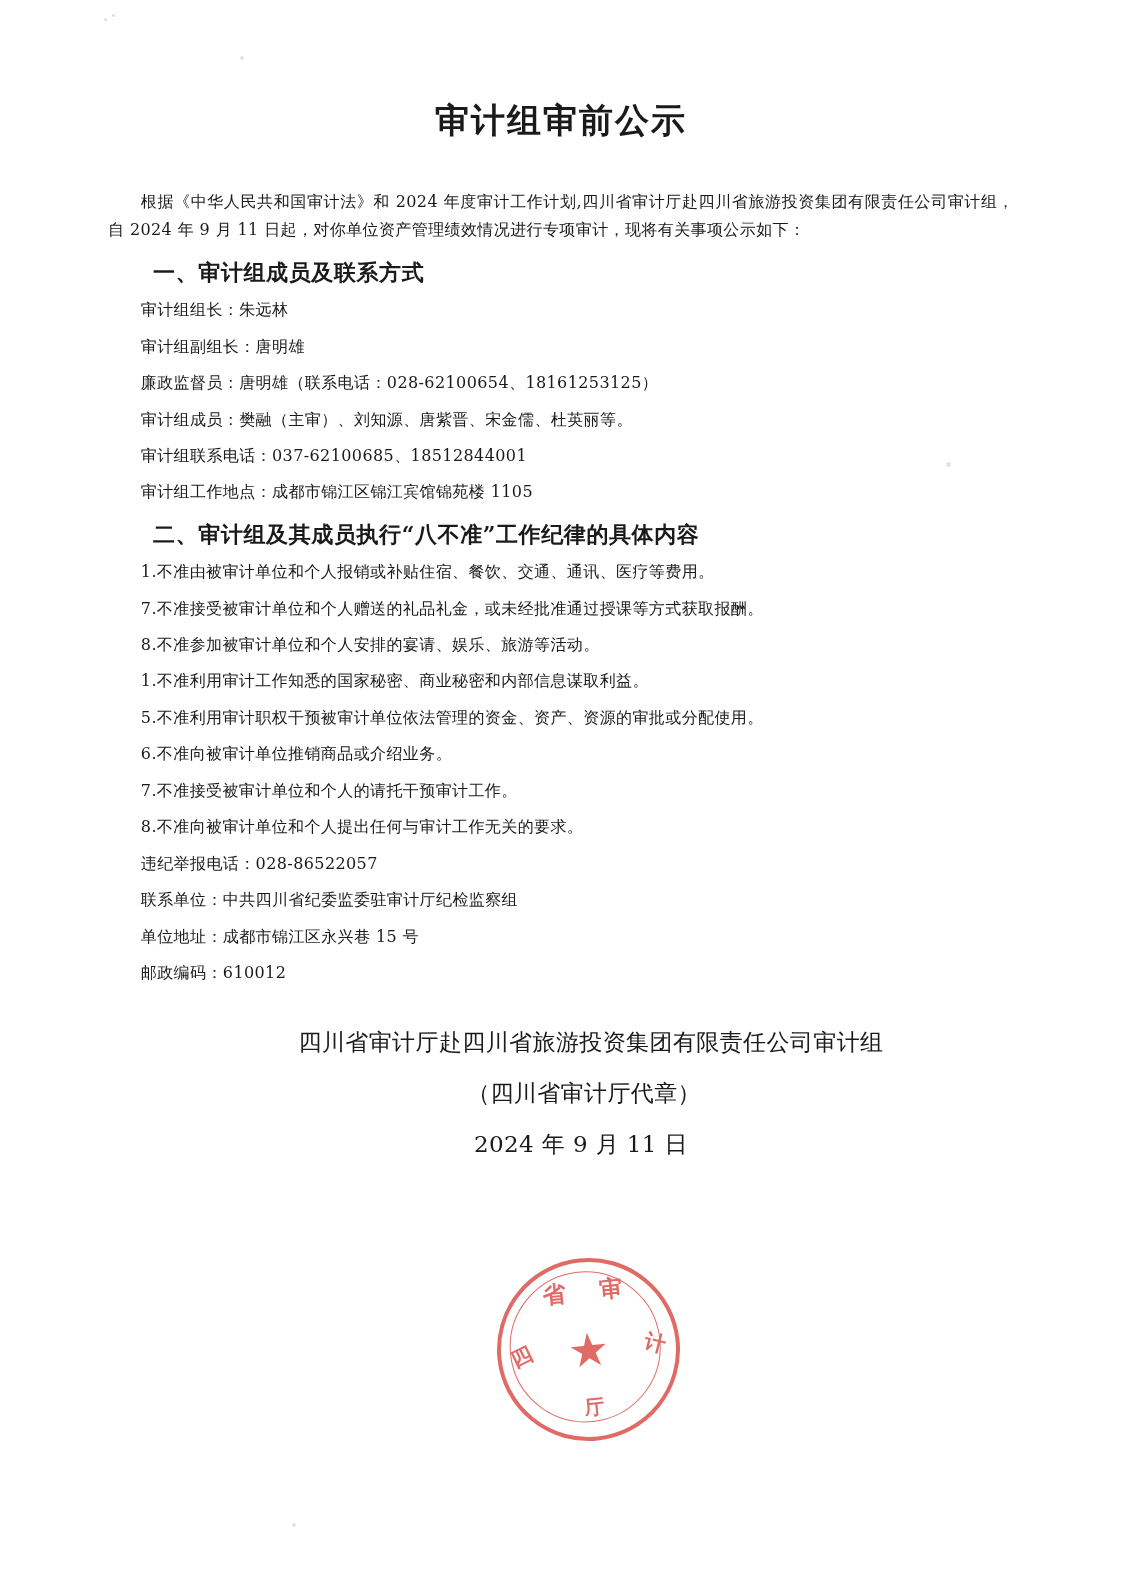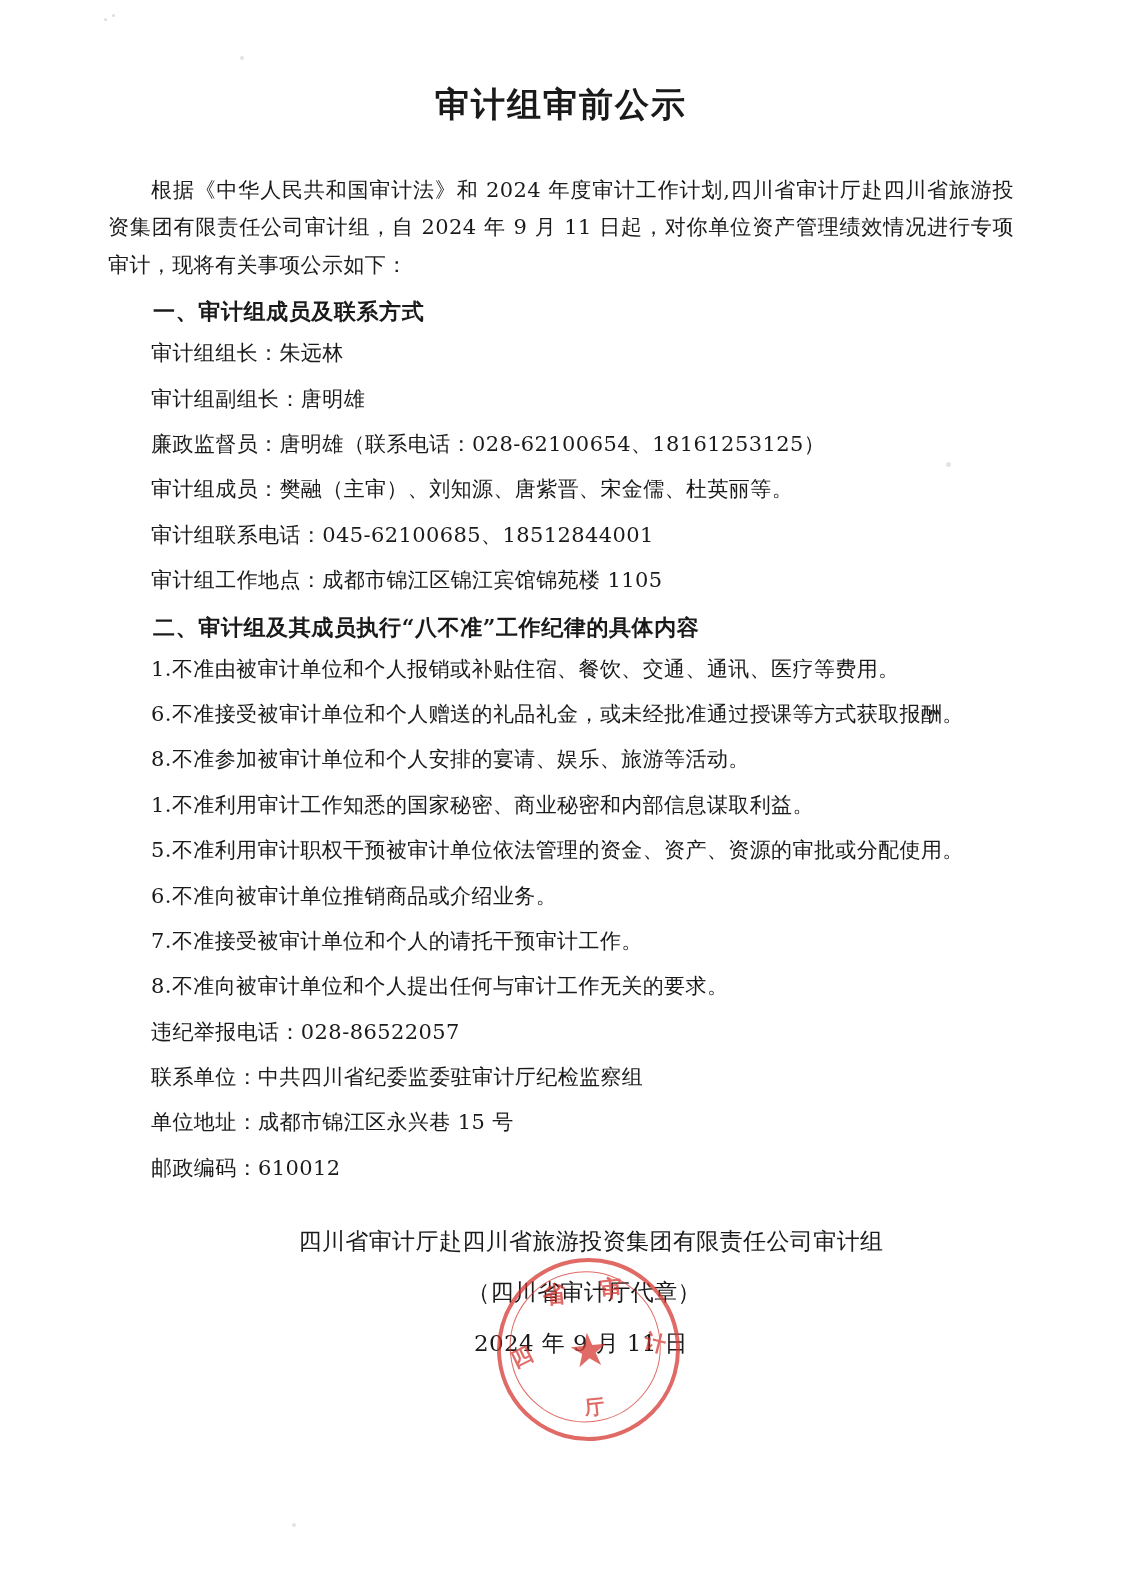--- a/index.html
+++ b/index.html
@@ -13,33 +13,33 @@
     font-family: "DejaVu Serif", "Liberation Serif", serif;
     color: #1a1a1a;
     position: relative;
     overflow: hidden;
   }
   .page {
     position: relative;
     width: 1122px;
     height: 1587px;
     box-sizing: border-box;
-    padding: 64px 108px 60px 108px;
+    padding: 80px 108px 60px 108px;
   }
   .doc-title {
     text-align: center;
     font-size: 34px;
     font-weight: bold;
     letter-spacing: 2px;
     margin: 18px 0 44px 0;
     font-family: "DejaVu Serif", "Liberation Serif", serif;
   }
   p {
     margin: 0 0 8px 0;
-    font-size: 21px;
+    font-size: 16px;
     line-height: 1.78;
     text-align: justify;
     letter-spacing: 0.4px;
   }
   .indent {
     text-indent: 2.05em;
   }
   .section-head {
     font-weight: bold;
     text-indent: 2.05em;
@@ -171,27 +171,27 @@
   <h1 class="doc-title">审计组审前公示</h1>
 
   <p class="indent">根据《中华人民共和国审计法》和 2024 年度审计工作计划,四川省审计厅赴四川省旅游投资集团有限责任公司审计组，自 2024 年 9 月 11 日起，对你单位资产管理绩效情况进行专项审计，现将有关事项公示如下：</p>
 
   <p class="section-head">一、审计组成员及联系方式</p>
 
   <p class="indent">审计组组长：朱远林</p>
   <p class="indent">审计组副组长：唐明雄</p>
   <p class="indent">廉政监督员：唐明雄（联系电话：028-62100654、18161253125）</p>
   <p class="indent">审计组成员：樊融（主审）、刘知源、唐紫晋、宋金儒、杜英丽等。</p>
-  <p class="indent">审计组联系电话：045-62100685、18512844001</p>
+  <p class="indent">审计组联系电话：037-62100685、18512844001</p>
   <p class="indent">审计组工作地点：成都市锦江区锦江宾馆锦苑楼 1105</p>
 
   <p class="section-head">二、审计组及其成员执行“八不准”工作纪律的具体内容</p>
 
   <p class="indent">1.不准由被审计单位和个人报销或补贴住宿、餐饮、交通、通讯、医疗等费用。</p>
-  <p class="indent">6.不准接受被审计单位和个人赠送的礼品礼金，或未经批准通过授课等方式获取报酬。</p>
+  <p class="indent">7.不准接受被审计单位和个人赠送的礼品礼金，或未经批准通过授课等方式获取报酬。</p>
   <p class="indent">8.不准参加被审计单位和个人安排的宴请、娱乐、旅游等活动。</p>
   <p class="indent">1.不准利用审计工作知悉的国家秘密、商业秘密和内部信息谋取利益。</p>
   <p class="indent">5.不准利用审计职权干预被审计单位依法管理的资金、资产、资源的审批或分配使用。</p>
   <p class="indent">6.不准向被审计单位推销商品或介绍业务。</p>
   <p class="indent">7.不准接受被审计单位和个人的请托干预审计工作。</p>
   <p class="indent">8.不准向被审计单位和个人提出任何与审计工作无关的要求。</p>
 
   <p class="indent">违纪举报电话：028-86522057</p>
   <p class="indent">联系单位：中共四川省纪委监委驻审计厅纪检监察组</p>
   <p class="indent">单位地址：成都市锦江区永兴巷 15 号</p>

